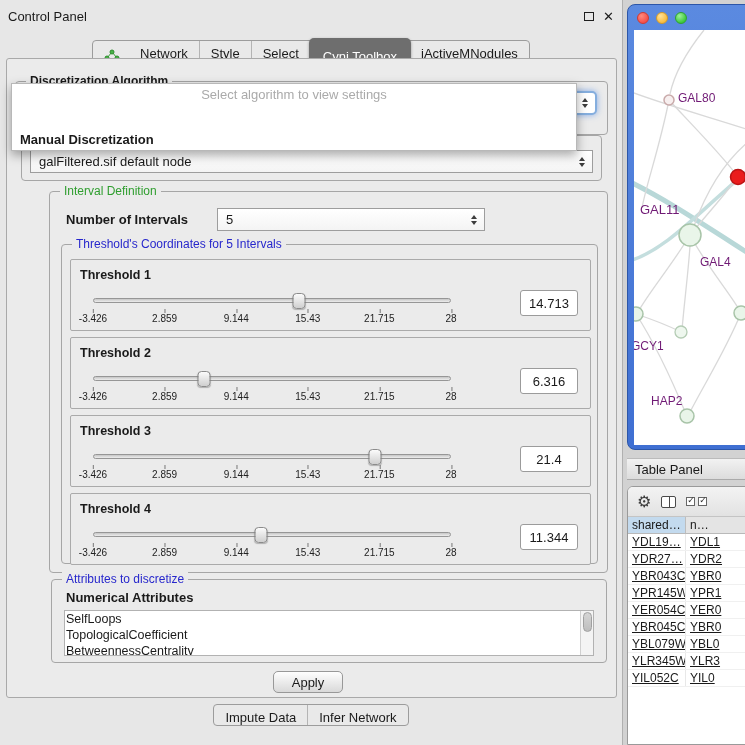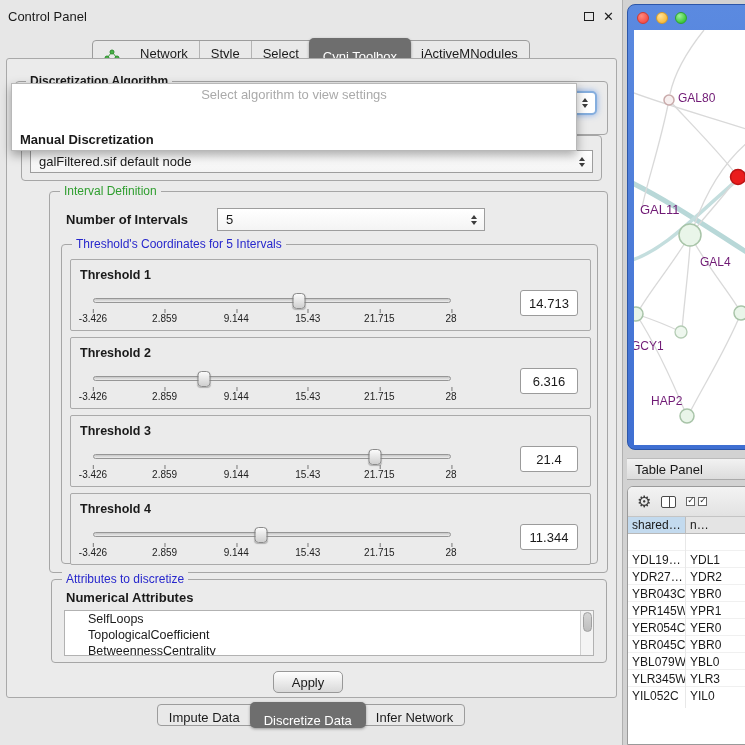--- a/index.html
+++ b/index.html
@@ -50,21 +50,21 @@
   .t-label { position: absolute; left: 9px; top: 8px; font-weight: bold; font-size: 12.5px; }
   .slider { position: absolute; left: 22px; top: 38px; width: 358px; height: 5px; background: linear-gradient(#c6c6c6, #ededed); border: 1px solid #969696; border-radius: 3px; }
   .thumb { position: absolute; top: -6px; width: 13px; height: 16px; background: linear-gradient(#fbfbfb, #cfcfcf); border: 1px solid #8b8b8b; border-radius: 4px; transform: translateX(-50%); box-shadow: 0 1px 1px rgba(0,0,0,.25); }
   .ticks { position: absolute; left: 22px; top: 50px; width: 358px; height: 14px; }
   .tick { position: absolute; transform: translateX(-50%); font-size: 10px; color: #222; top: 3px; white-space: nowrap; }
   .tick::before { content: ""; position: absolute; left: 50%; top: -4px; width: 1px; height: 4px; background: #777; }
   .vbox { position: absolute; right: 12px; top: 30px; width: 58px; height: 26px; background: #fff; border: 1px solid #9b9b9b; border-radius: 3px; display: flex; align-items: center; justify-content: center; }
   .attr-group { left: 44px; top: 520px; width: 556px; height: 84px; }
   .attr-label { position: absolute; left: 14px; top: 10px; font-weight: bold; }
   .listbox { position: absolute; left: 12px; top: 30px; width: 530px; height: 46px; background: #fff; border: 1px solid #b2b2b2; overflow: hidden; }
-  .list-item { font-size: 12.5px; line-height: 16px; padding: 0 23px; white-space: nowrap; }
+  .list-item { font-size: 12.5px; line-height: 16px; padding: 0 1px; white-space: nowrap; }
   .vscroll { position: absolute; right: 0; top: 0; bottom: 0; width: 13px; background: #f4f4f4; border-left: 1px solid #d0d0d0; }
   .vthumb { position: absolute; left: 1.5px; top: 1px; width: 9px; height: 20px; background: linear-gradient(#d6d6d6, #bdbdbd); border: 1px solid #a0a0a0; border-radius: 5px; }
   .apply { position: absolute; left: 266px; top: 612px; width: 70px; height: 22px; background: linear-gradient(#fefefe, #d9d9d9); border: 1px solid #989898; border-radius: 5px; display: flex; align-items: center; justify-content: center; }
   .bot-tabrow { position: absolute; left: 0; top: 704px; width: 100%; display: flex; justify-content: center; }
   
   .nw { position: absolute; left: 627px; top: 4px; width: 132px; height: 446px; background: linear-gradient(#5b8ae0, #3f6fd2); border: 1px solid #2c56a8; border-radius: 8px 0 0 8px; }
   .lights { position: absolute; left: 9px; top: 7px; display: flex; gap: 7px; }
   .light { width: 12px; height: 12px; border-radius: 50%; }
   .light.r { background: radial-gradient(circle at 35% 30%, #ff8a7f, #f5504a 70%); border: 1px solid #ce3a34; }
   .light.y { background: radial-gradient(circle at 35% 30%, #ffe29a, #f9bd3f 70%); border: 1px solid #d29a2c; }
@@ -80,21 +80,21 @@
   .cols { width: 15px; height: 12px; border: 1.5px solid #4a4a4a; border-radius: 2px; background: #fff; position: relative; }
   .cols::before { content: ""; position: absolute; left: 49%; top: 0; bottom: 0; width: 1.5px; background: #4a4a4a; }
   .cbpair { display: flex; gap: 3px; }
   .cb { width: 9px; height: 9px; border: 1px solid #666; background: #fff; position: relative; }
   .cb::after { content: "✓"; position: absolute; left: 0; top: -3px; font-size: 9px; color: #333; }
   .tp-head { display: flex; height: 17px; background: #e4e4e4; border-bottom: 1px solid #b9b9b9; }
   .tp-hcell { font-size: 12px; padding: 1px 4px; border-right: 1px solid #bdbdbd; overflow: hidden; white-space: nowrap; }
   .tp-hcell.c1 { width: 58px; background: #c3daee; }
   .tp-hcell.c2 { flex: 1; border-right: none; }
   .tp-row { display: flex; height: 17px; border-bottom: 1px solid #f0f0f0; }
-  .tp-cell { font-size: 12px; padding: 19px 4px; overflow: hidden; white-space: nowrap; }
+  .tp-cell { font-size: 12px; padding: 1px 4px; overflow: hidden; white-space: nowrap; text-decoration: underline; }
   .tp-cell.c1 { width: 58px; border-right: 1px solid #e8e8e8; }
   .tp-cell.c2 { flex: 1; }
 </style>
 </head>
 <body>
 
 <div class="cw">
   <div class="titlebar">
     <span>Control Panel</span>
     <span class="tb-icons">
@@ -253,23 +253,20 @@
       </div>
     </div>
 
     <div class="apply">Apply</div>
   </div>
 
   <div class="bot-tabrow">
     <div class="strip">
       <div class="seg">
           <span>Impute Data</span>
-        </div>
-      <div class="seg sel">
-          <span>Discretize Data</span>
         </div>
       <div class="seg">
           <span>Infer Network</span>
         </div>
     </div>
   </div>
 </div>
 
 <div class="nw">
   <div class="lights">

